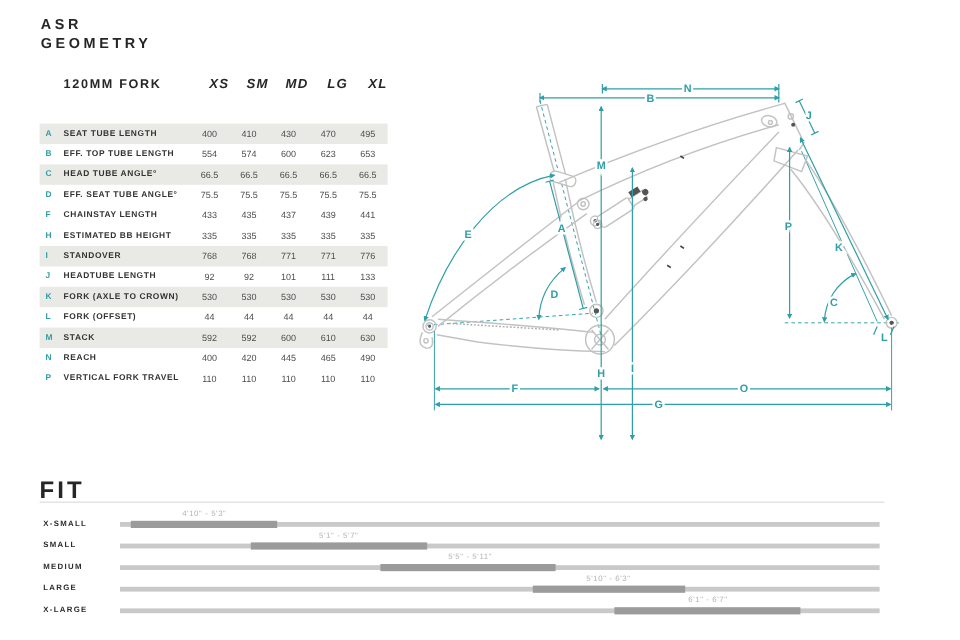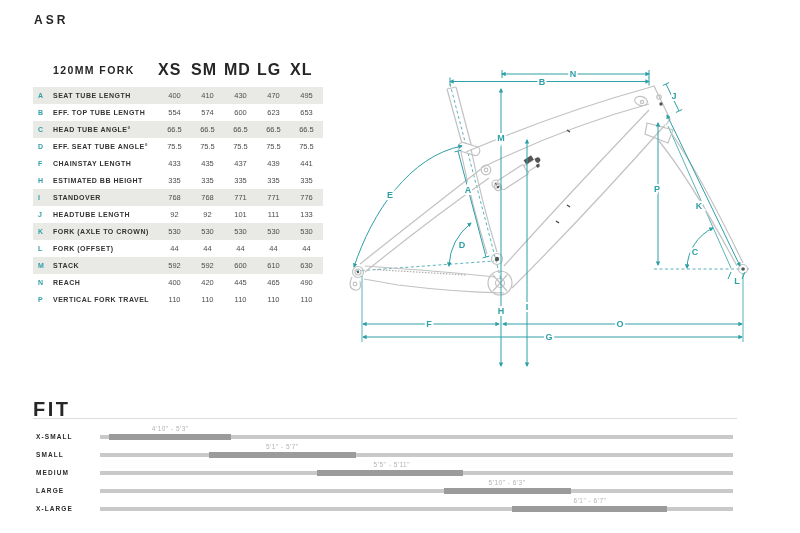--- a/index.html
+++ b/index.html
@@ -8,23 +8,23 @@
   html,body{width:800px;height:533px;background:#fff;overflow:hidden;
     font-family:"Liberation Sans","DejaVu Sans",sans-serif;}
   .abs{position:absolute;}
   
   #page-title{left:34px;top:12px;font-size:12px;font-weight:700;letter-spacing:3px;
     color:var(--ink);line-height:16px;white-space:pre-line;}
   
   #geo-table{left:33px;top:61px;width:290px;}
   .grow,#geo-header{display:grid;grid-template-columns:20px 105px repeat(5,33px);
     align-items:center;}
-  #geo-header{height:18px;margin-bottom:8px;}
+  #geo-header{height:18px;margin-bottom:24px;}
   .fork-label{grid-column:2;font-size:10.5px;font-weight:700;letter-spacing:1.4px;color:var(--ink);}
-  .size-h{font-size:16px;font-weight:700;letter-spacing:1px;color:var(--ink);text-align:left;}
+  .size-h{font-size:11px;font-weight:700;letter-spacing:1px;color:var(--ink);text-align:right;font-style:italic;}
   .grow{height:17px;}
   .grow.stripe{background:var(--stripe);}
   .rletter{font-size:7px;font-weight:700;color:var(--accent);padding-left:5px;}
   .rlabel{font-size:7px;font-weight:700;letter-spacing:0.5px;color:#333;}
   .rval{font-size:7.5px;color:var(--muted);text-align:center;}
   
   #diagram{left:340px;top:55px;}
   #diagram .frame{stroke:var(--frame);stroke-width:1.2;fill:none;}
   #diagram .teal{stroke:var(--accent);stroke-width:1;fill:none;}
   #diagram .thin{stroke-width:0.8;}
@@ -39,21 +39,21 @@
   #fit-divider{left:33px;top:418px;width:704px;height:1px;background:#dcdcdc;}
   .fit-label{position:absolute;left:36px;font-size:6.5px;font-weight:700;letter-spacing:1.1px;color:#2b2b2b;}
   .fit-bar{position:absolute;left:100px;width:633px;height:4px;background:var(--bar-light);}
   .fit-dark{position:absolute;top:-1px;height:6px;background:var(--bar-dark);}
   .fit-range{position:absolute;transform:translateX(-50%);font-size:6.5px;letter-spacing:0.5px;
     color:var(--range);white-space:nowrap;}
 </style>
 </head>
 <body>
 
-<div class="abs" id="page-title"><span>ASR</span><br></div>
+<div class="abs" id="page-title"><span>ASR</span><br><span>GEOMETRY</span></div>
 
 <div class="abs" id="geo-table">
   <div id="geo-header">
     <span class="fork-label">120MM FORK</span>
   <span class="size-h">XS</span>
       <span class="size-h">SM</span>
       <span class="size-h">MD</span>
       <span class="size-h">LG</span>
       <span class="size-h">XL</span>
     </div>

